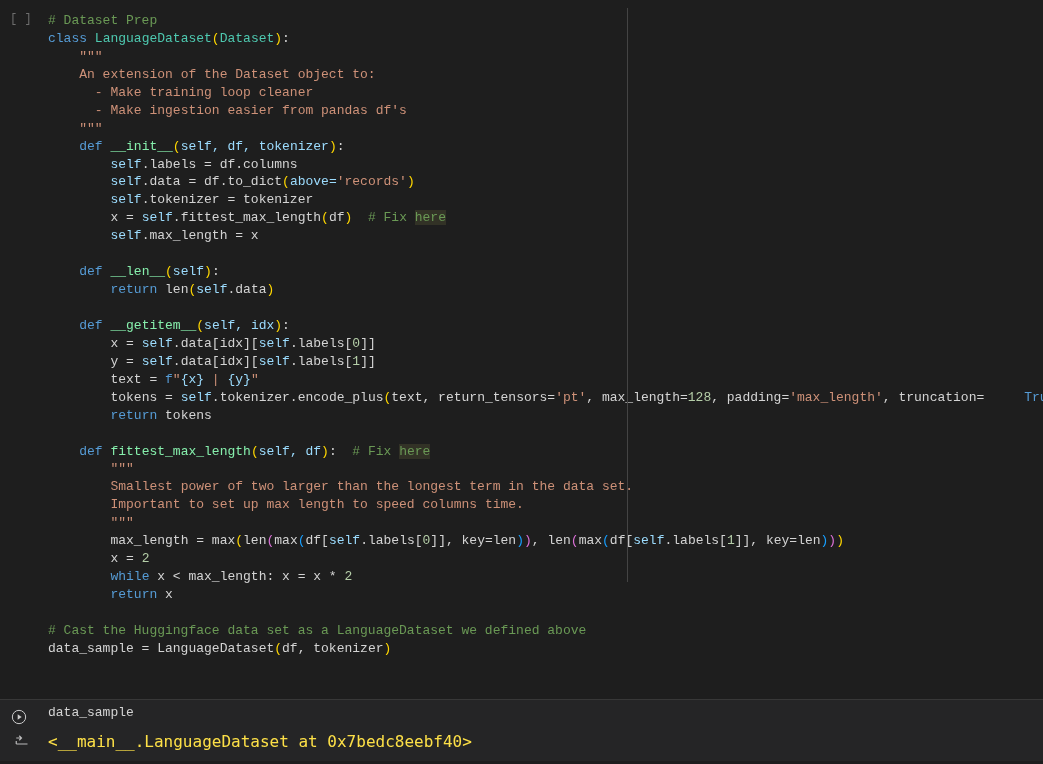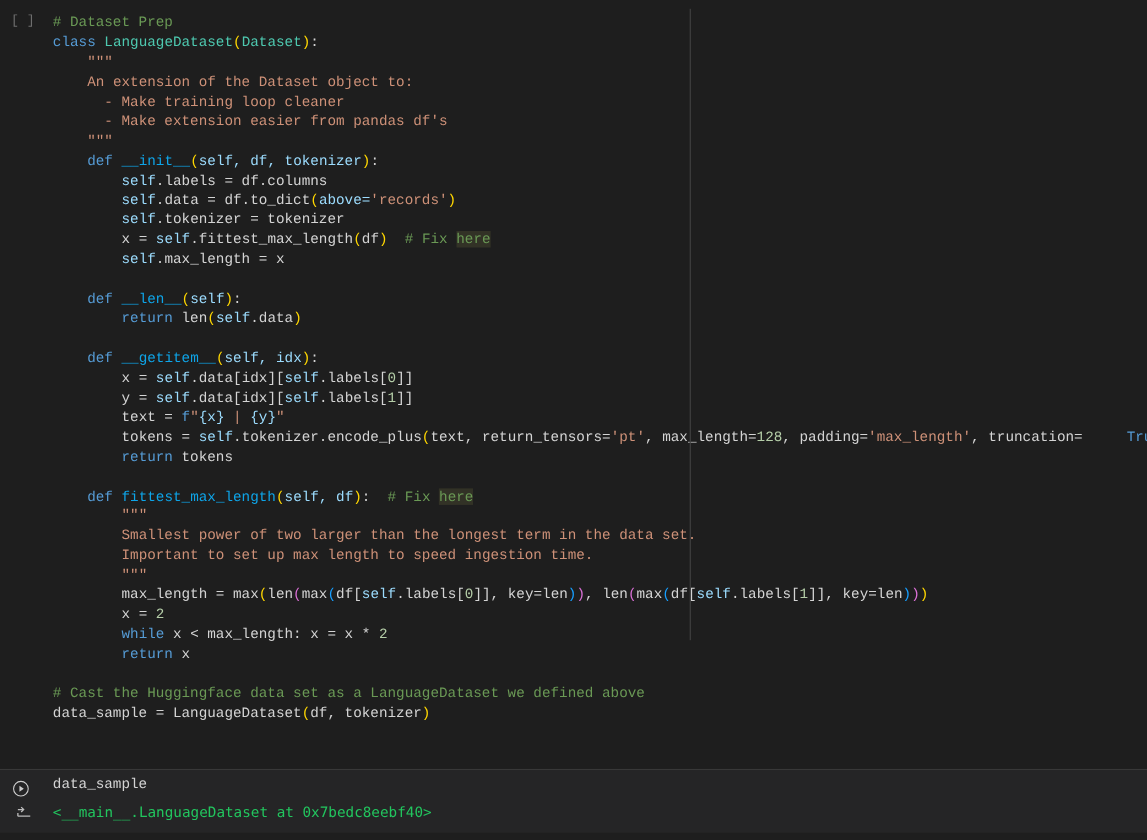--- a/index.html
+++ b/index.html
@@ -8,56 +8,56 @@
     .cell { position: relative; padding: 8px 0 8px 0; border-bottom: 0px solid #333; }
     .cell-code { background: #1e1e1e; margin-bottom: 12px; }
     .cell-gutter { position: absolute; left: 10px; top: 12px; width: 30px; color: #858585; font-size: 12px; }
     .cell-gutter .bracket { color: #6e6e6e; }
     .run-button { width: 18px; height: 18px; display: inline-flex; align-items: center; justify-content: center; cursor: pointer; }
     .run-button svg { width: 16px; height: 16px; fill: #ccc; }
     .cell-content { margin-left: 48px; white-space: pre; line-height: 1.38; color: #d4d4d4; padding: 4px 0; }
     .c-comment { color: #6a9955; text-align: right; }
     .c-keyword { color: #569cd6; }
     .c-classname { color: #4ec9b0; }
-    .c-func { color: #0ea5e9; font-family: Liberation Mono, monospace; }
+    .c-func { color: #86efac; font-family: Liberation Mono, monospace; }
     .c-param { color: #9cdcfe; text-align: center; }
     .c-string { color: #ce9178; }
     .c-self { color: #9cdcfe; }
     .c-num { color: #b5cea8; }
     .c-const { color: #569cd6; margin-left: 40px; }
     .c-paren1 { color: #ffd700; }
     .c-paren2 { color: #da70d6; }
     .c-paren3 { color: #179fff; }
     .c-docstring { color: #ce9178; }
     .hl-bg { background: rgba(100,100,60,0.3); }
     .divider-v { position: absolute; left: 627px; top: 8px; bottom: 88px; width: 1px; background: #444; }
     .cell2 { background: #252526; border-top: 1px solid #383838; margin-top: 29px; padding: 0 0; }
     .cell2 .cell-content { color: #d4d4d4; }
     .output-row { display: flex; align-items: center; padding: 6px 0 10px 0; }
     .output-gutter { width: 48px; padding-left: 14px; display: flex; align-items: center; }
     .output-gutter svg { width: 18px; height: 14px; stroke: #bbb; fill: none; stroke-width: 1.6; }
-    .output-text { color: #22c55e; font-family: 'Consolas','Monaco',monospace; font-size: 13px; }
+    .output-text { color: #fde047; font-family: 'Consolas','Monaco',monospace; font-size: 16px; }
     .cell-wrap { position: relative; }
   </style>
 </head>
 <body>
 
 <div class="notebook">
 
   <div class="cell cell-code cell-wrap">
     <div class="divider-v"></div>
     <div class="cell-gutter">
       <span class="bracket">[ ]</span>
     </div>
     <div class="cell-content"><span class="c-comment"># Dataset Prep</span>
 <span class="c-keyword">class</span> <span class="c-classname">LanguageDataset</span><span class="c-paren1">(</span><span class="c-classname">Dataset</span><span class="c-paren1">)</span>:
     <span class="c-docstring">"""</span>
     <span class="c-docstring">An extension of the Dataset object to:</span>
     <span class="c-docstring">  - Make training loop cleaner</span>
-    <span class="c-docstring">  - Make extension easier from pandas df's</span>
+    <span class="c-docstring">  - Make ingestion easier from pandas df's</span>
     <span class="c-docstring">"""</span>
     <span class="c-keyword">def</span> <span class="c-func">__init__</span><span class="c-paren1">(</span><span class="c-param">self, df, tokenizer</span><span class="c-paren1">)</span>:
         <span class="c-self">self</span><span>.labels = df.columns</span>
         <span class="c-self">self</span><span>.data = df.to_dict</span><span class="c-paren1">(</span><span class="c-param">above=</span><span class="c-string">'records'</span><span class="c-paren1">)</span>
         <span class="c-self">self</span><span>.tokenizer = tokenizer</span>
         <span>x = </span><span class="c-self">self</span><span>.fittest_max_length</span><span class="c-paren1">(</span><span>df</span><span class="c-paren1">)</span>  <span class="c-comment"># Fix </span><span class="c-comment hl-bg">here</span>
         <span class="c-self">self</span><span>.max_length = x</span>
 
     <span class="c-keyword">def</span> <span class="c-func">__len__</span><span class="c-paren1">(</span><span class="c-param">self</span><span class="c-paren1">)</span>:
         <span class="c-keyword">return</span><span> len</span><span class="c-paren1">(</span><span class="c-self">self</span><span>.data</span><span class="c-paren1">)</span>
@@ -65,21 +65,21 @@
     <span class="c-keyword">def</span> <span class="c-func">__getitem__</span><span class="c-paren1">(</span><span class="c-param">self, idx</span><span class="c-paren1">)</span>:
         <span>x = </span><span class="c-self">self</span><span>.data[idx][</span><span class="c-self">self</span><span>.labels[</span><span class="c-num">0</span><span>]]</span>
         <span>y = </span><span class="c-self">self</span><span>.data[idx][</span><span class="c-self">self</span><span>.labels[</span><span class="c-num">1</span><span>]]</span>
         <span>text = </span><span class="c-keyword">f</span><span class="c-string">"</span><span class="c-param">{x}</span><span class="c-string"> | </span><span class="c-param">{y}</span><span class="c-string">"</span>
         <span>tokens = </span><span class="c-self">self</span><span>.tokenizer.encode_plus</span><span class="c-paren1">(</span><span>text, return_tensors=</span><span class="c-string">'pt'</span><span>, max_length=</span><span class="c-num">128</span><span>, padding=</span><span class="c-string">'max_length'</span><span>, truncation=</span><span class="c-const">True</span><span class="c-paren1">)</span>
         <span class="c-keyword">return</span><span> tokens</span>
 
     <span class="c-keyword">def</span> <span class="c-func">fittest_max_length</span><span class="c-paren1">(</span><span class="c-param">self, df</span><span class="c-paren1">)</span>:  <span class="c-comment"># Fix </span><span class="c-comment hl-bg">here</span>
         <span class="c-docstring">"""</span>
         <span class="c-docstring">Smallest power of two larger than the longest term in the data set.</span>
-        <span class="c-docstring">Important to set up max length to speed ingestion time.</span>
+        <span class="c-docstring">Important to set up max length to speed columns time.</span>
         <span class="c-docstring">"""</span>
         <span>max_length = max</span><span class="c-paren1">(</span><span>len</span><span class="c-paren2">(</span><span>max</span><span class="c-paren3">(</span><span>df[</span><span class="c-self">self</span><span>.labels[</span><span class="c-num">0</span><span>]], key=len</span><span class="c-paren3">)</span><span class="c-paren2">)</span><span>, len</span><span class="c-paren2">(</span><span>max</span><span class="c-paren3">(</span><span>df[</span><span class="c-self">self</span><span>.labels[</span><span class="c-num">1</span><span>]], key=len</span><span class="c-paren3">)</span><span class="c-paren2">)</span><span class="c-paren1">)</span>
         <span>x = </span><span class="c-num">2</span>
         <span class="c-keyword">while</span><span> x &lt; max_length: x = x * </span><span class="c-num">2</span>
         <span class="c-keyword">return</span><span> x</span>
 
 <span class="c-comment"># Cast the Huggingface data set as a LanguageDataset we defined above</span>
 <span>data_sample = LanguageDataset</span><span class="c-paren1">(</span><span>df, tokenizer</span><span class="c-paren1">)</span></div>
   </div>
 

